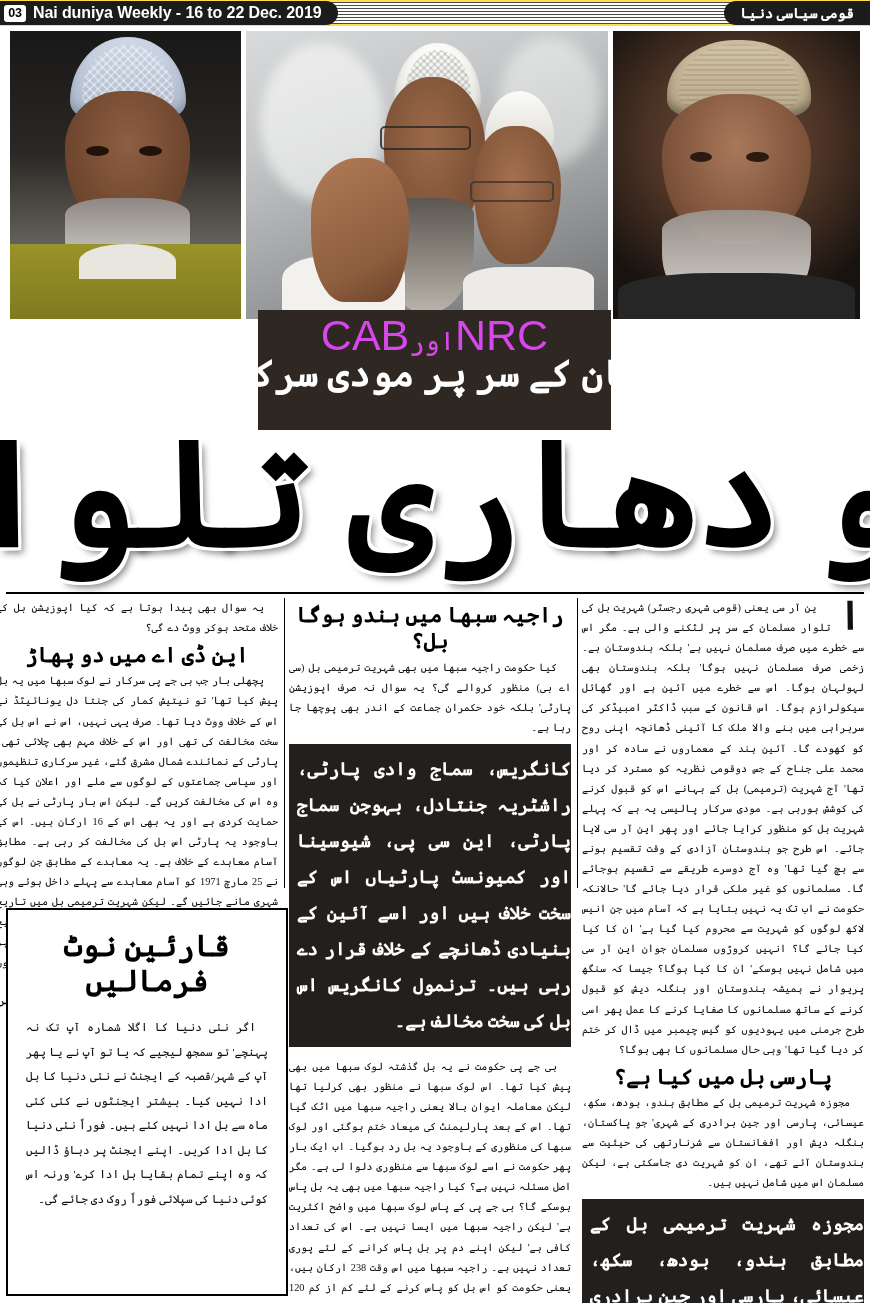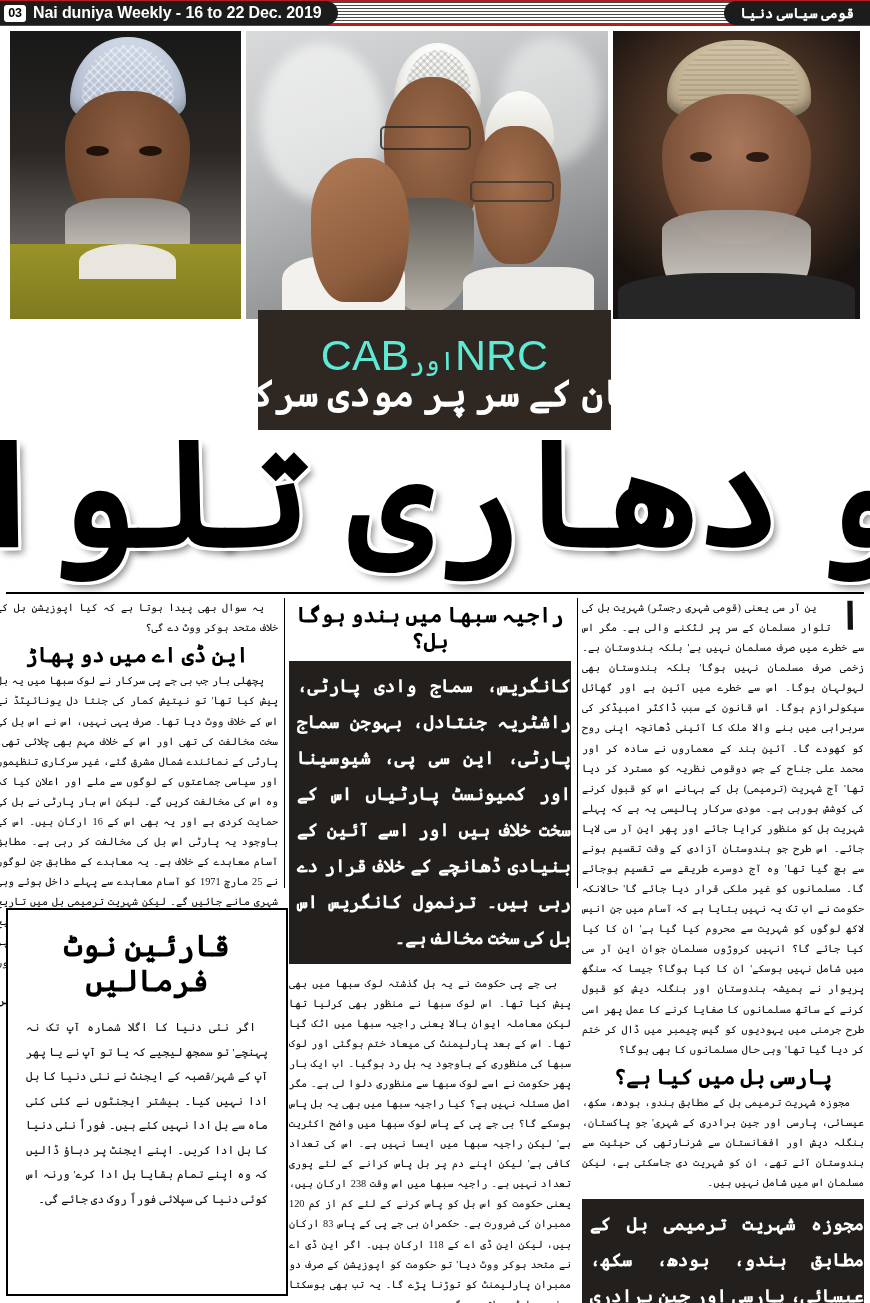--- a/index.html
+++ b/index.html
@@ -6,21 +6,21 @@
   html,body{margin:0;padding:0;background:#ffffff;}
   body{
     width:870px;height:1303px;position:relative;overflow:hidden;
     font-family:"Liberation Serif","DejaVu Serif",serif;
     color:#111;
   }
 
   
   .masthead{
     position:absolute;left:0;top:0;width:870px;height:26px;
-    background:#b91c1c;
+    background:#fde047;
   }
   .mast-stripes{
     position:absolute;left:0;top:2px;width:870px;height:22px;
     background:repeating-linear-gradient(to bottom,#4a4a4a 0px,#4a4a4a 1px,#ffffff 1px,#ffffff 3px);
   }
   .mast-left{
     position:absolute;left:0;top:1px;height:24px;
     background:#1c1c1c;
     border-radius:0 13px 13px 0;
     display:flex;align-items:center;direction:ltr;
@@ -145,23 +145,23 @@
   .p3 .collar{position:absolute;left:30%;bottom:14%;width:42%;height:12%;
      background:#e8e6df;border-radius:50% 50% 0 0;}
 
   
   .kicker{
     position:absolute;left:258px;top:310px;width:353px;height:120px;
     background:#2e2722;display:flex;flex-direction:column;
     align-items:center;justify-content:flex-start;
   }
   .kicker .eng{
-    color:#5eead4;font-family:"Liberation Sans",sans-serif;
+    color:#d946ef;font-family:"Liberation Sans",sans-serif;
     font-size:43px;line-height:1;letter-spacing:0;direction:rtl;
-    margin-top:24px;white-space:nowrap;
+    margin-top:4px;white-space:nowrap;
   }
   .kicker .eng .urdu-conj{font-size:26px;font-family:"Liberation Serif",serif;}
   .kicker .urdu{
     color:#ffffff;font-size:37px;line-height:1.05;white-space:nowrap;
     margin-top:-2px;font-weight:bold;
   }
 
   
   .headline{
     position:absolute;left:0;top:400px;width:870px;height:190px;
@@ -337,20 +337,23 @@
     </div>
 
     <div class="pullbox">مجوزہ شہریت ترمیمی بل کے مطابق ہندو، بودھ، سکھ، عیسائی، پارسی اور جین برادری کے شہری' جو پاکستان، بنگلہ دیش اور افغانستان سے شرنارتھی کی حیثیت سے ہندوستان آئے تھے، ان کو شہریت دی جاسکتی ہے، لیکن مسلمان اس میں شامل نہیں ہیں۔</div>
 
   </div>
 
   <div class="col col-m">
 
     <div class="subhead">راجیہ سبھا میں ہندو ہوگا بل؟</div>
 
+    <div class="utext">
+      <p>کیا حکومت راجیہ سبھا میں بھی شہریت ترمیمی بل (سی اے بی) منظور کروالے گی؟ یہ سوال نہ صرف اپوزیشن پارٹی' بلکہ خود حکمران جماعت کے اندر بھی پوچھا جا رہا ہے۔</p>
+    </div>
 
     <div class="pullbox">کانگریس، سماج وادی پارٹی، راشٹریہ جنتادل، بہوجن سماج پارٹی، این سی پی، شیوسینا اور کمیونسٹ پارٹیاں اس کے سخت خلاف ہیں اور اسے آئین کے بنیادی ڈھانچے کے خلاف قرار دے رہی ہیں۔ ترنمول کانگریس اس بل کی سخت مخالف ہے۔</div>
 
     <div class="utext">
       <p>بی جے پی حکومت نے یہ بل گذشتہ لوک سبھا میں بھی پیش کیا تھا۔ اس لوک سبھا نے منظور بھی کرلیا تھا لیکن معاملہ ایوان بالا یعنی راجیہ سبھا میں اٹک گیا تھا۔ اس کے بعد پارلیمنٹ کی میعاد ختم ہوگئی اور لوک سبھا کی منظوری کے باوجود یہ بل رد ہوگیا۔ اب ایک بار پھر حکومت نے اسے لوک سبھا سے منظوری دلوا لی ہے۔ مگر اصل مسئلہ نہیں ہے؟ کیا راجیہ سبھا میں بھی یہ بل پاس ہوسکے گا؟ بی جے پی کے پاس لوک سبھا میں واضح اکثریت ہے' لیکن راجیہ سبھا میں ایسا نہیں ہے۔ اس کی تعداد کافی ہے' لیکن اپنے دم پر بل پاس کرانے کے لئے پوری تعداد نہیں ہے۔ راجیہ سبھا میں اس وقت 238 ارکان ہیں، یعنی حکومت کو اس بل کو پاس کرنے کے لئے کم از کم 120 ممبران کی ضرورت ہے۔ حکمران بی جے پی کے پاس 83 ارکان ہیں، لیکن این ڈی اے کے 118 ارکان ہیں۔ اگر این ڈی اے نے متحد ہوکر ووٹ دیا' تو حکومت کو اپوزیشن کے صرف دو ممبران پارلیمنٹ کو توڑنا پڑے گا۔ یہ تب بھی ہوسکتا ہے' جب پارٹی ساتھ دے گی۔</p>
     </div>
   </div>
 
   <div class="col col-l">
     <div class="utext">

